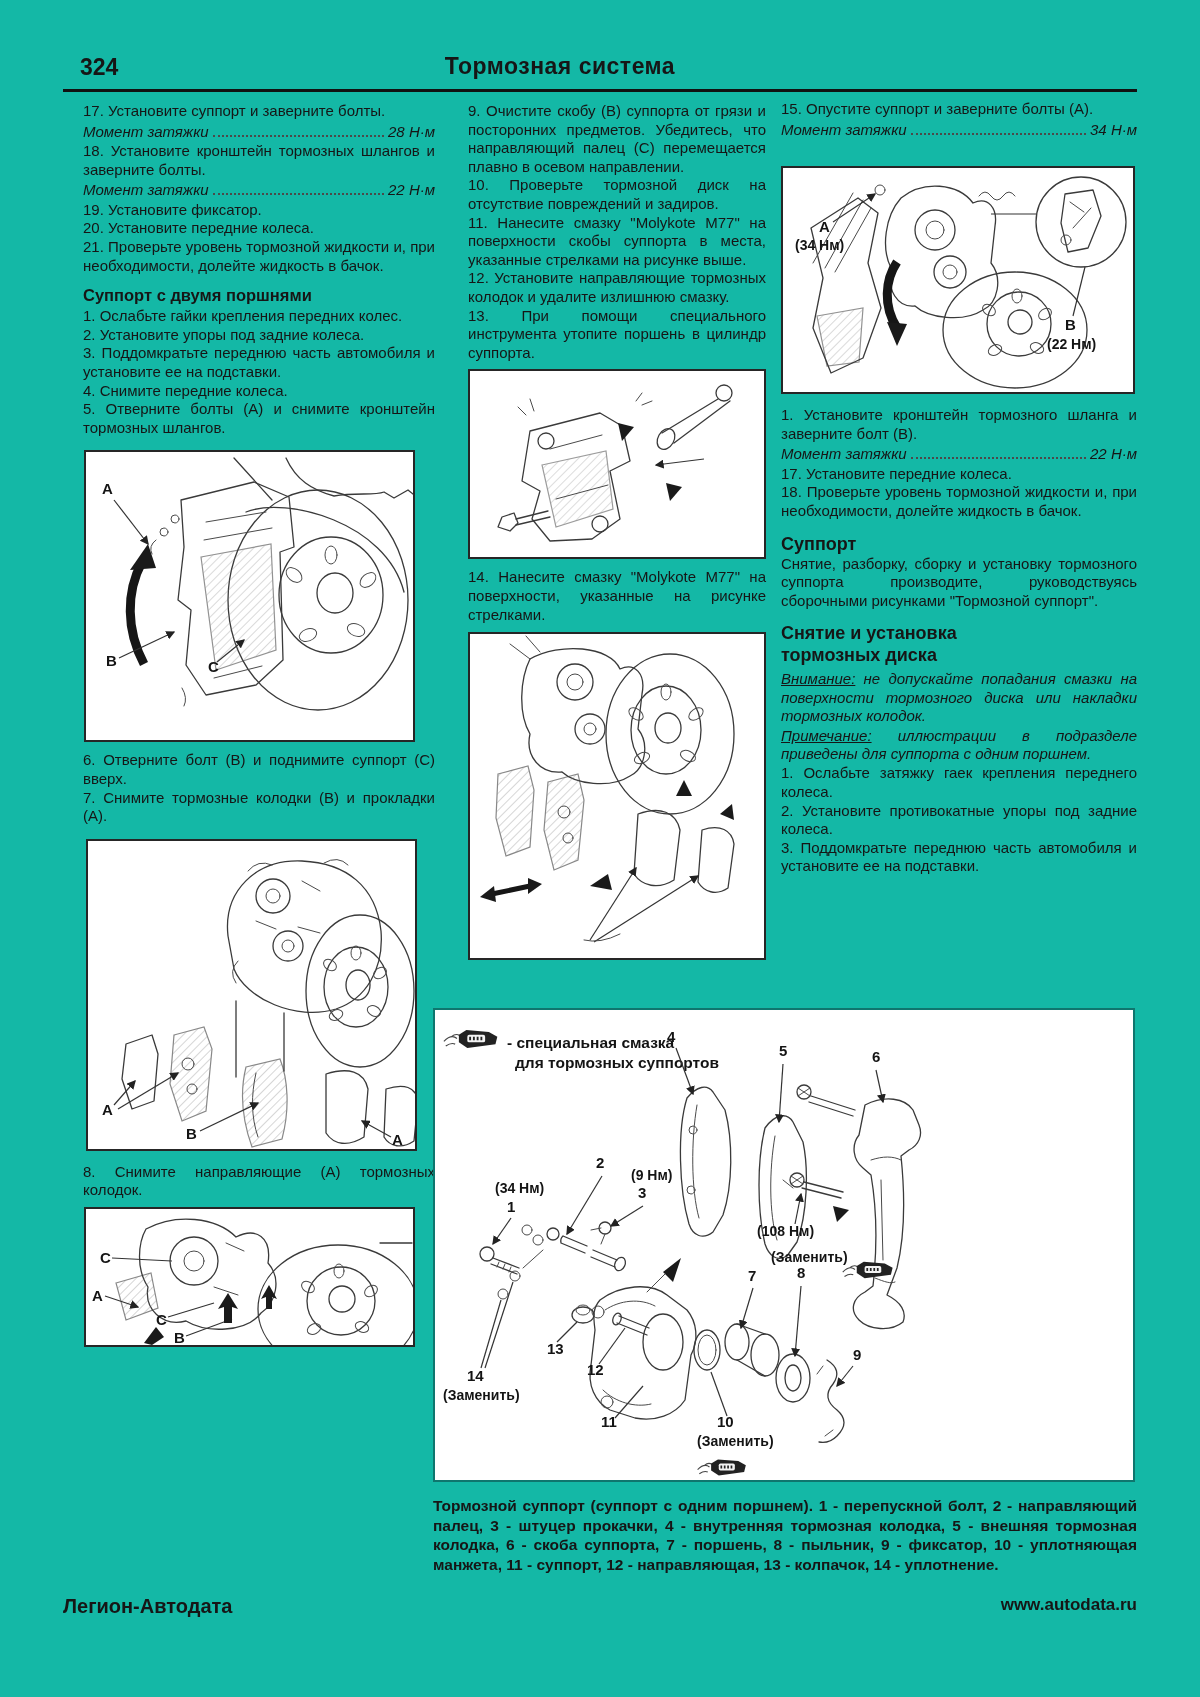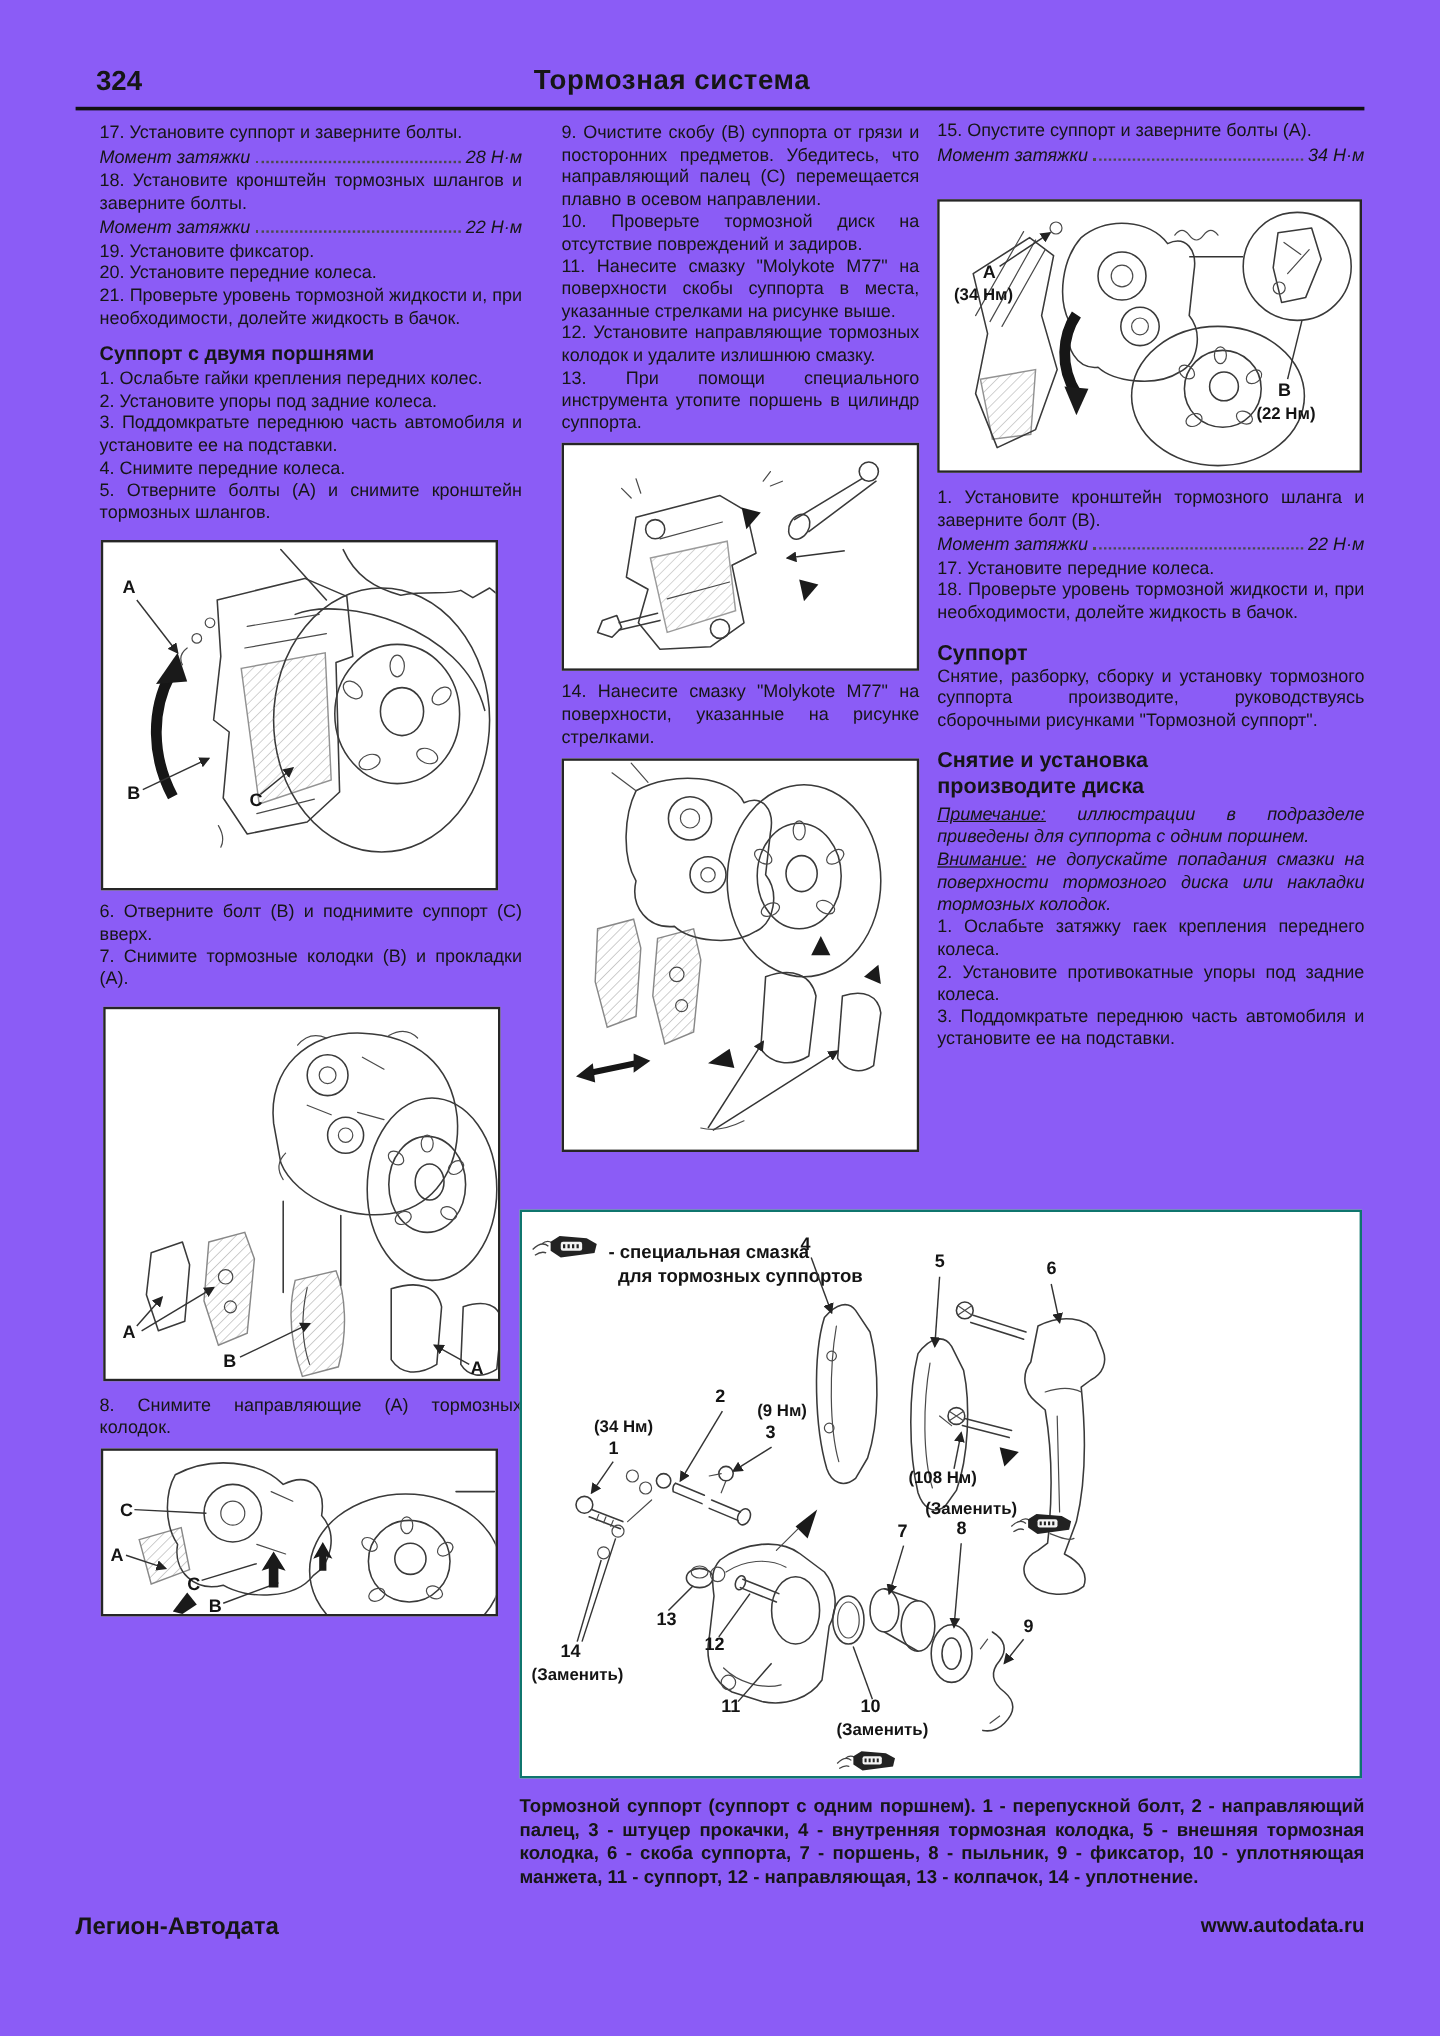--- a/index.html
+++ b/index.html
@@ -1,16 +1,16 @@
 <!DOCTYPE html>
 <html><head>
 <meta charset="utf-8">
 <style>
   html,body{margin:0;padding:0;background:#ffffff;}
-  .page{position:relative;width:1200px;height:1697px;background:#8b5cf6;
+  .page{position:relative;width:1200px;height:1697px;background:#14b8a6;
         font-family:"Liberation Sans",sans-serif;color:#161616;overflow:hidden;}
   
   .pagenum{position:absolute;left:80px;top:54px;font-size:23px;font-weight:bold;}
   .doctitle{position:absolute;left:380px;top:53px;width:360px;text-align:center;
             font-size:23px;font-weight:bold;letter-spacing:.5px;}
   .hrule{position:absolute;left:63px;top:89px;width:1074px;height:3px;background:#111;}
   
   .col{position:absolute;top:102px;}
   #col1{left:83px;width:352px;}
   #col2{left:468px;width:298px;}
@@ -309,27 +309,27 @@
       <span>22 Н·м</span>
     </div>
     <p class="p">17. Установите передние колеса.</p>
     <p class="p">18. Проверьте уровень тормозной жидкости и, при необходимости, долейте жидкость в бачок.</p>
 
     <div class="h2" style="margin-bottom:0">Суппорт</div>
     <p class="p">Снятие, разборку, сборку и установку тормозного суппорта производите, руководствуясь сборочными рисунками "Тормозной суппорт".</p>
 
     <div class="h2">
       <div>Снятие и установка</div>
-      <div>производите диска</div>
-    </div>
+      <div>тормозных диска</div>
+    </div>
+    <p class="note">
+      <span class="nlbl">Внимание:</span><span> не допускайте попадания смазки на поверхности тормозного диска или накладки тормозных колодок.</span>
+    </p>
     <p class="note">
       <span class="nlbl">Примечание:</span><span> иллюстрации в подразделе приведены для суппорта с одним поршнем.</span>
-    </p>
-    <p class="note">
-      <span class="nlbl">Внимание:</span><span> не допускайте попадания смазки на поверхности тормозного диска или накладки тормозных колодок.</span>
     </p>
     <p class="p">1. Ослабьте затяжку гаек крепления переднего колеса.</p>
     <p class="p">2. Установите противокатные упоры под задние колеса.</p>
     <p class="p">3. Поддомкратьте переднюю часть автомобиля и установите ее на подставки.</p>
   </div>
 
   <div id="bigdiag">
     <svg width="698" height="470" viewBox="0 0 698 470">
 
       <use href="#grease" x="7" y="16" width="60" height="25"></use>

